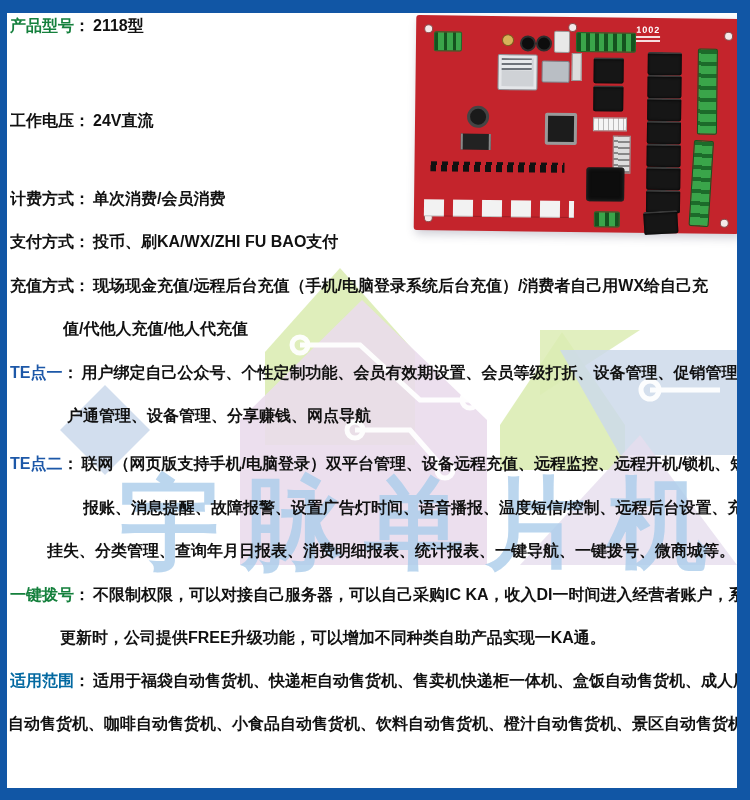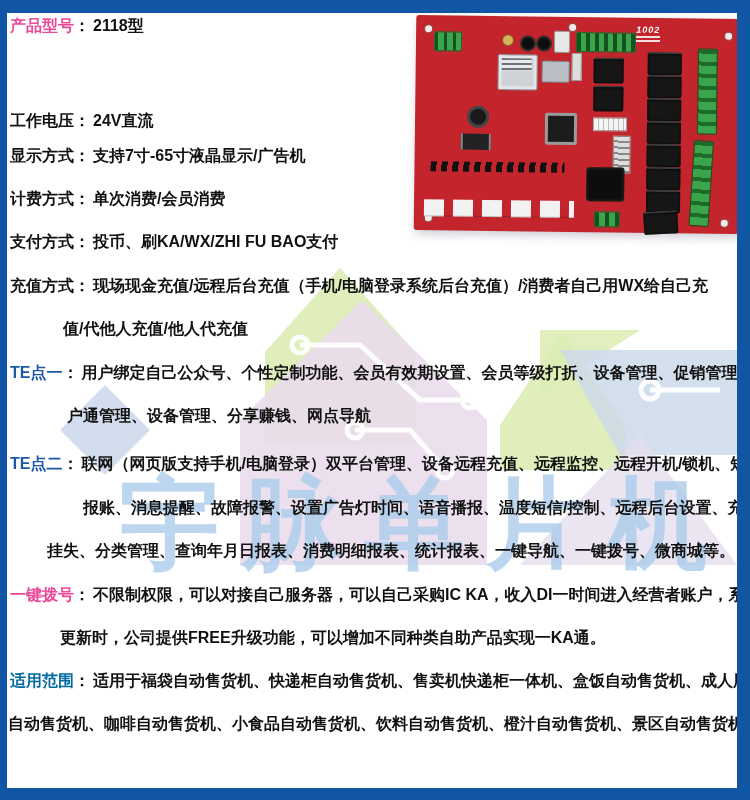--- a/index.html
+++ b/index.html
@@ -18,21 +18,21 @@
   #watermark{position:absolute;left:0;top:0;width:750px;height:800px;z-index:0;}
 
   
   .line{
     position:absolute; left:10px; width:730px;
     white-space:nowrap; overflow:hidden;
     font-size:16px; font-weight:700; color:#111; line-height:22px;
     z-index:3;
   }
   .lbl{font-weight:700;}
-  .c-red{color:#ec4899;}
+  .c-red{color:#15803d;}
   .c-blue{color:#1d58a8;}
   .c-green{color:#0369a1;}
   .c-black{color:#111;}
   .colon{color:#111;margin-right:3px;}
 
   
   #pcb{
     position:absolute; left:415px; top:17px; width:325px; height:215px;
     background:#c4242c; border-radius:3px; z-index:2;
     transform:rotate(0.7deg);
@@ -129,28 +129,27 @@
     <div class="relay" style="left:232px;top:80px;"></div>
     <div class="relay" style="left:232px;top:103px;"></div>
     <div class="relay" style="left:232px;top:126px;"></div>
     <div class="relay" style="left:232px;top:149px;"></div>
     <div class="relay" style="left:232px;top:172px;"></div>
     <div class="relay" style="left:230px;top:193px;transform:rotate(-4deg);"></div>
 
     <div class="gstrip" style="left:282px;top:30px;"></div>
     <div class="gstrip" style="left:277px;top:122px;transform:rotate(3deg);"></div>
 
-    <div class="board-label" style="left:220px;top:7px;font-style:italic;">1002</div>
+    <div class="board-label" style="left:220px;top:7px;">1002</div>
     <div style="left:220px;top:18px;width:24px;height:7px;
          background:repeating-linear-gradient(180deg,rgba(255,255,255,.85) 0 2px,rgba(0,0,0,0) 2px 4px);"></div>
   </div>
 
   <div class="line" style="top:15px"><span class="lbl c-red">产品型号</span><span class="colon">：</span><span class="txt">2118型</span></div>
   <div class="line" style="top:110px"><span class="lbl c-black">工作电压</span><span class="colon">：</span><span class="txt">24V直流</span></div>
-  <div class="line" style="top:145px"><span class="lbl c-black">显示方式</span><span class="colon">：</span><span class="txt">支持7寸-65寸液晶显示/广告机</span></div>
   <div class="line" style="top:188px"><span class="lbl c-black">计费方式</span><span class="colon">：</span><span class="txt">单次消费/会员消费</span></div>
   <div class="line" style="top:275px"><span class="lbl c-black">充值方式</span><span class="colon">：</span><span class="txt">现场现金充值/远程后台充值（手机/电脑登录系统后台充值）/消费者自己用WX给自己充</span></div>
   <div class="line" style="top:231px"><span class="lbl c-black">支付方式</span><span class="colon">：</span><span class="txt">投币、刷KA/WX/ZHI FU BAO支付</span></div>
   <div class="line" style="top:318px;left:63px"><span class="txt">值/代他人充值/他人代充值</span></div>
   <div class="line" style="top:362px"><span class="lbl c-blue">TE点一</span><span class="colon">：</span><span class="txt">用户绑定自己公众号、个性定制功能、会员有效期设置、会员等级打折、设备管理、促销管理、商</span></div>
   <div class="line" style="top:405px;left:67px"><span class="txt">户通管理、设备管理、分享赚钱、网点导航</span></div>
   <div class="line" style="top:453px"><span class="lbl c-blue">TE点二</span><span class="colon">：</span><span class="txt">联网（网页版支持手机/电脑登录）双平台管理、设备远程充值、远程监控、远程开机/锁机、短信</span></div>
   <div class="line" style="top:497px;left:83px"><span class="txt">报账、消息提醒、故障报警、设置广告灯时间、语音播报、温度短信/控制、远程后台设置、充值、</span></div>
   <div class="line" style="top:540px;left:47px"><span class="txt">挂失、分类管理、查询年月日报表、消费明细报表、统计报表、一键导航、一键拨号、微商城等。</span></div>
   <div class="line" style="top:584px"><span class="lbl c-red">一键拨号</span><span class="colon">：</span><span class="txt">不限制权限，可以对接自己服务器，可以自己采购IC KA，收入DI一时间进入经营者账户，系统</span></div>

